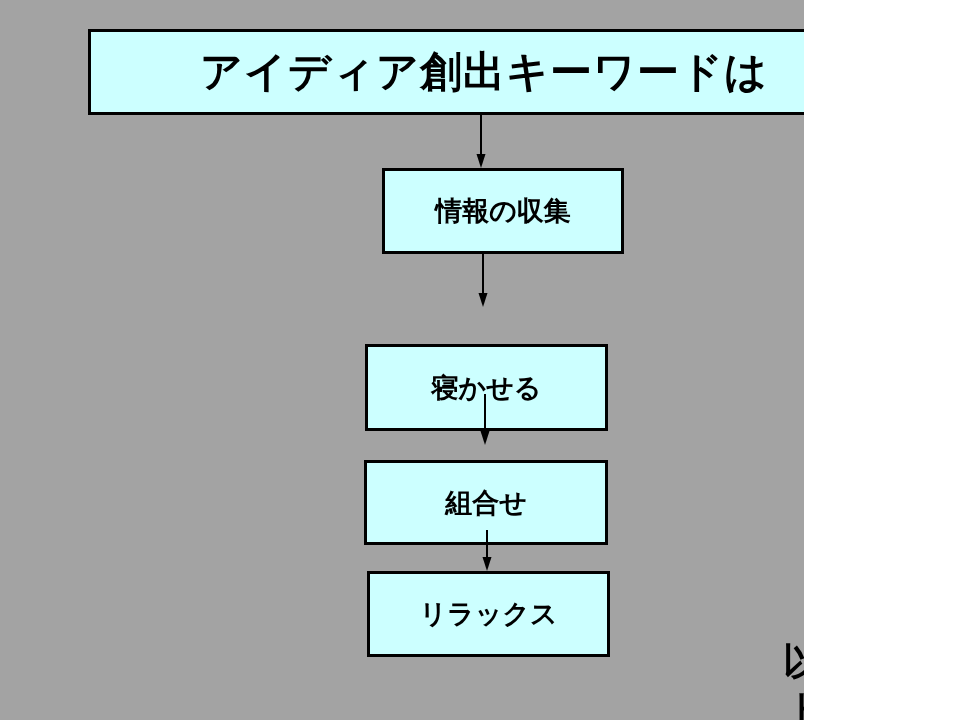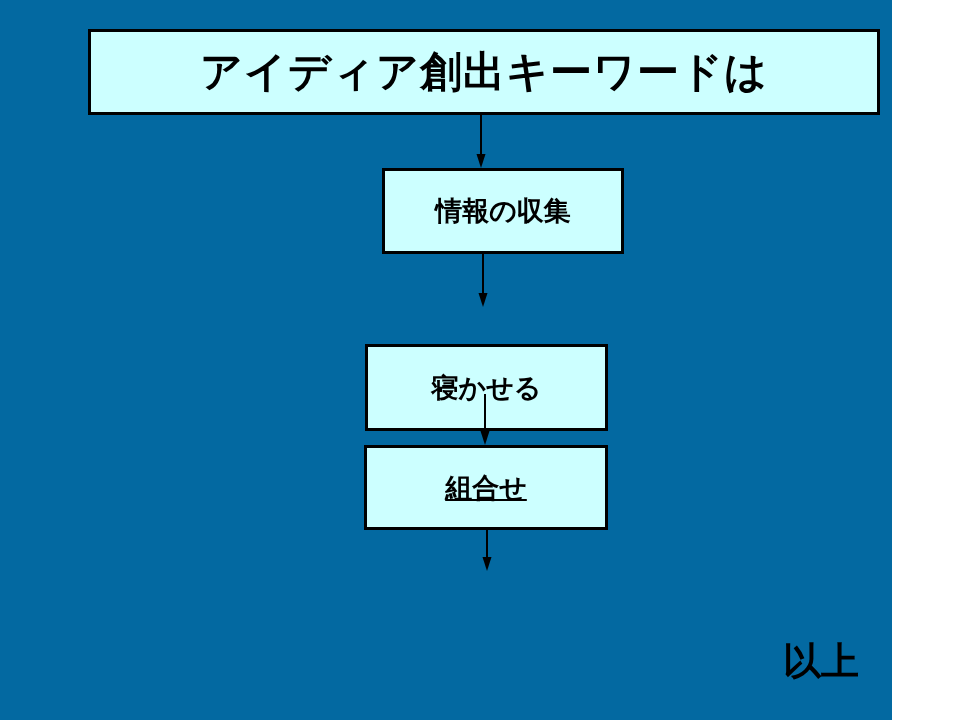--- a/index.html
+++ b/index.html
@@ -3,23 +3,23 @@
 <meta charset="utf-8">
 <style>
   html, body {
     margin: 0;
     padding: 0;
     background: #ffffff;
     font-family: "Liberation Sans", "DejaVu Sans", sans-serif;
   }
   .stage {
     position: relative;
-    width: 892px;
+    width: 804px;
     height: 720px;
-    background: #0369a1;
+    background: #a3a3a3;
     overflow: hidden;
   }
   .flow-box {
     position: absolute;
     box-sizing: border-box;
     background: #ccffff;
     border: 3px solid #000000;
     display: flex;
     align-items: center;
     justify-content: center;
@@ -34,21 +34,21 @@
     font-size: 42px;
     font-weight: bold;
     letter-spacing: 1px;
   }
   .step-box {
     font-size: 27px;
     font-weight: bold;
   }
   .step-0 { left: 362px; top: 168px; width: 242px; height: 86px; margin-left: 20px; }
   .step-1 { left: 365px; top: 307px; width: 243px; height: 87px; margin-top: 37px; }
-  .step-2 { left: 364px; top: 445px; width: 244px; height: 85px; text-decoration: underline; }
+  .step-2 { left: 364px; top: 460px; width: 244px; height: 85px; }
   .step-3 { left: 367px; top: 571px; width: 243px; height: 86px; }
   .arrows-layer {
     position: absolute;
     left: 0;
     top: 0;
     width: 960px;
     height: 720px;
     pointer-events: none;
   }
   .footer-label {
@@ -74,20 +74,23 @@
   </div>
 
   <div class="flow-box step-box step-1">
     <span>寝かせる</span>
   </div>
 
   <div class="flow-box step-box step-2">
     <span>組合せ</span>
   </div>
 
+  <div class="flow-box step-box step-3">
+    <span>リラックス</span>
+  </div>
 
   <svg class="arrows-layer" width="960" height="720" viewBox="0 0 960 720" xmlns="http://www.w3.org/2000/svg">
     <g>
       <line x1="481" y1="115" x2="481" y2="157" stroke="#000000" stroke-width="2"></line>
       <polygon points="481,168 476.5,154 485.5,154" fill="#000000"></polygon>
     </g>
     <g>
       <line x1="483" y1="254" x2="483" y2="296" stroke="#000000" stroke-width="2"></line>
       <polygon points="483,307 478.5,293 487.5,293" fill="#000000"></polygon>
     </g>

